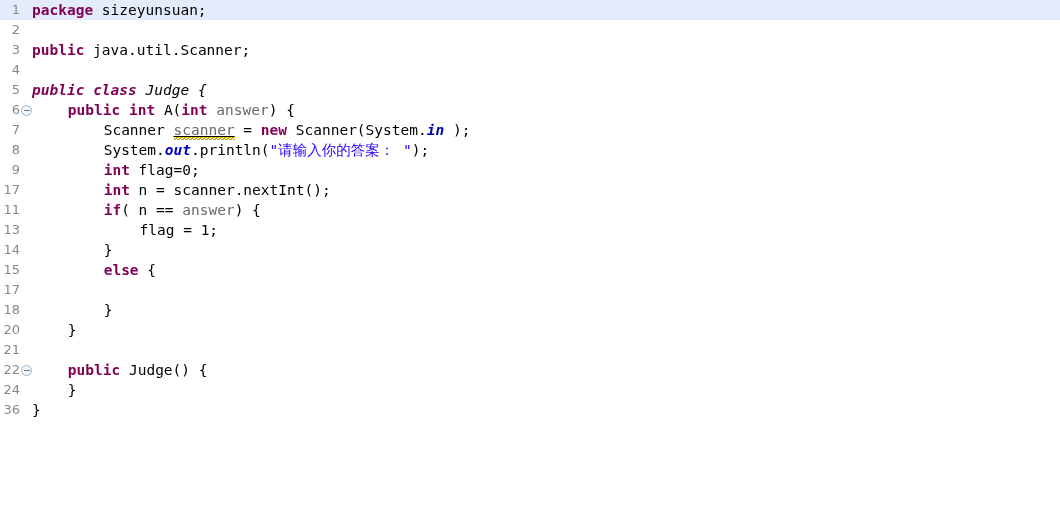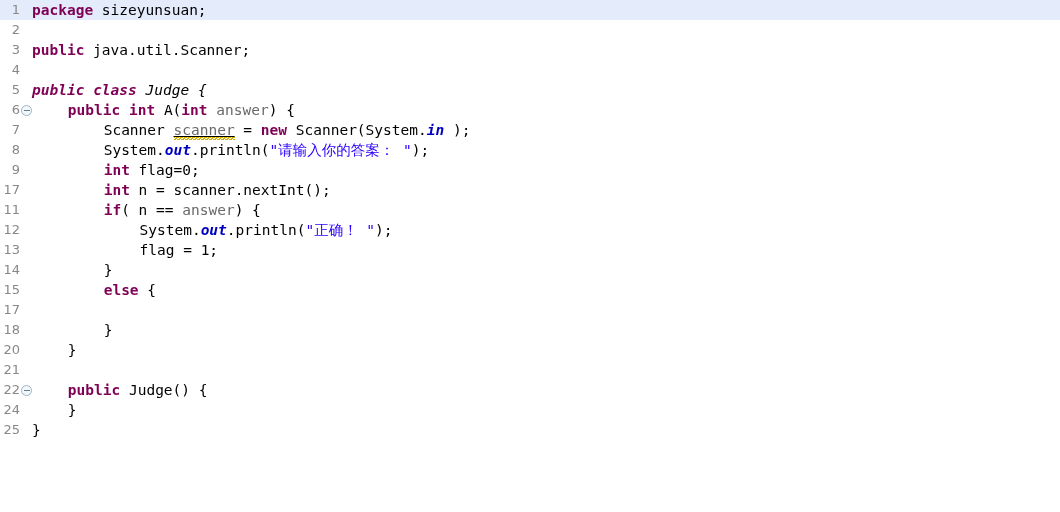--- a/index.html
+++ b/index.html
@@ -107,24 +107,23 @@
     <div class="line"><div class="gutter">2</div><div class="code" style="padding-left: 0px;"></div></div>
     <div class="line"><div class="gutter">3</div><div class="code" style="padding-left: 0px;"><span class="kw">public</span><span class="pln"> java.util.Scanner;</span></div></div>
     <div class="line"><div class="gutter">4</div><div class="code" style="padding-left: 0px;"></div></div>
     <div class="line"><div class="gutter">5</div><div class="code" style="padding-left: 0px; font-style: italic;"><span class="kw">public</span><span class="pln"> </span><span class="kw">class</span><span class="pln"> Judge {</span></div></div>
     <div class="line"><div class="gutter">6</div><div class="fold"></div><div class="code" style="padding-left: 35.84px; text-align: right;"><span class="kw">public</span><span class="pln"> </span><span class="kw">int</span><span class="pln"> A(</span><span class="kw">int</span><span class="pln"> </span><span class="par">answer</span><span class="pln">) {</span></div></div>
     <div class="line"><div class="gutter">7</div><div class="code" style="padding-left: 71.68px; text-align: center;"><span class="pln">Scanner </span><span class="warn">scanner</span><span class="pln"> = </span><span class="kw">new</span><span class="pln"> Scanner(System.</span><span class="fld">in</span><span class="pln"> );</span></div></div>
     <div class="line"><div class="gutter">8</div><div class="code" style="padding-left: 71.68px;"><span class="pln">System.</span><span class="fld">out</span><span class="pln">.println(</span><span class="str">"请输入你的答案： "</span><span class="pln">);</span></div></div>
     <div class="line"><div class="gutter">9</div><div class="code" style="padding-left: 71.68px;"><span class="kw">int</span><span class="pln"> flag=</span><span class="num">0</span><span class="pln">;</span></div></div>
     <div class="line"><div class="gutter">17</div><div class="code" style="padding-left: 71.68px;"><span class="kw">int</span><span class="pln"> n = scanner.nextInt();</span></div></div>
     <div class="line"><div class="gutter">11</div><div class="code" style="padding-left: 71.68px;"><span class="kw">if</span><span class="pln">( n == </span><span class="par">answer</span><span class="pln">) {</span></div></div>
-    <div class="line"><div class="gutter">12</div><div class="code" style="padding-left: 107.52px;"><span class="pln">System.</span><span class="fld">out</span><span class="pln">.println(</span><span class="str">"正确！ "</span><span class="pln">);</span></div></div>
     <div class="line"><div class="gutter">13</div><div class="code" style="padding-left: 107.52px; text-align: center;"><span class="pln">flag = </span><span class="num">1</span><span class="pln">;</span></div></div>
     <div class="line"><div class="gutter">14</div><div class="code" style="padding-left: 71.68px;"><span class="pln">}</span></div></div>
     <div class="line"><div class="gutter">15</div><div class="code" style="padding-left: 71.68px;"><span class="kw">else</span><span class="pln"> {</span></div></div>
     <div class="line"><div class="gutter">17</div><div class="code" style="padding-left: 0px;"></div></div>
     <div class="line"><div class="gutter">18</div><div class="code" style="padding-left: 71.68px;"><span class="pln">}</span></div></div>
     <div class="line"><div class="gutter">20</div><div class="code" style="padding-left: 35.84px;"><span class="pln">}</span></div></div>
     <div class="line"><div class="gutter">21</div><div class="code" style="padding-left: 0px;"></div></div>
     <div class="line"><div class="gutter">22</div><div class="fold"></div><div class="code" style="padding-left: 35.84px;"><span class="kw">public</span><span class="pln"> Judge() {</span></div></div>
     <div class="line"><div class="gutter">24</div><div class="code" style="padding-left: 35.84px;"><span class="pln">}</span></div></div>
-    <div class="line"><div class="gutter">25</div><div class="code" style="padding-left: 0px;"><span class="pln">}</span></div></div>
+    <div class="line"><div class="gutter">36</div><div class="code" style="padding-left: 0px;"><span class="pln">}</span></div></div>
   </div>
 
 </body></html>

